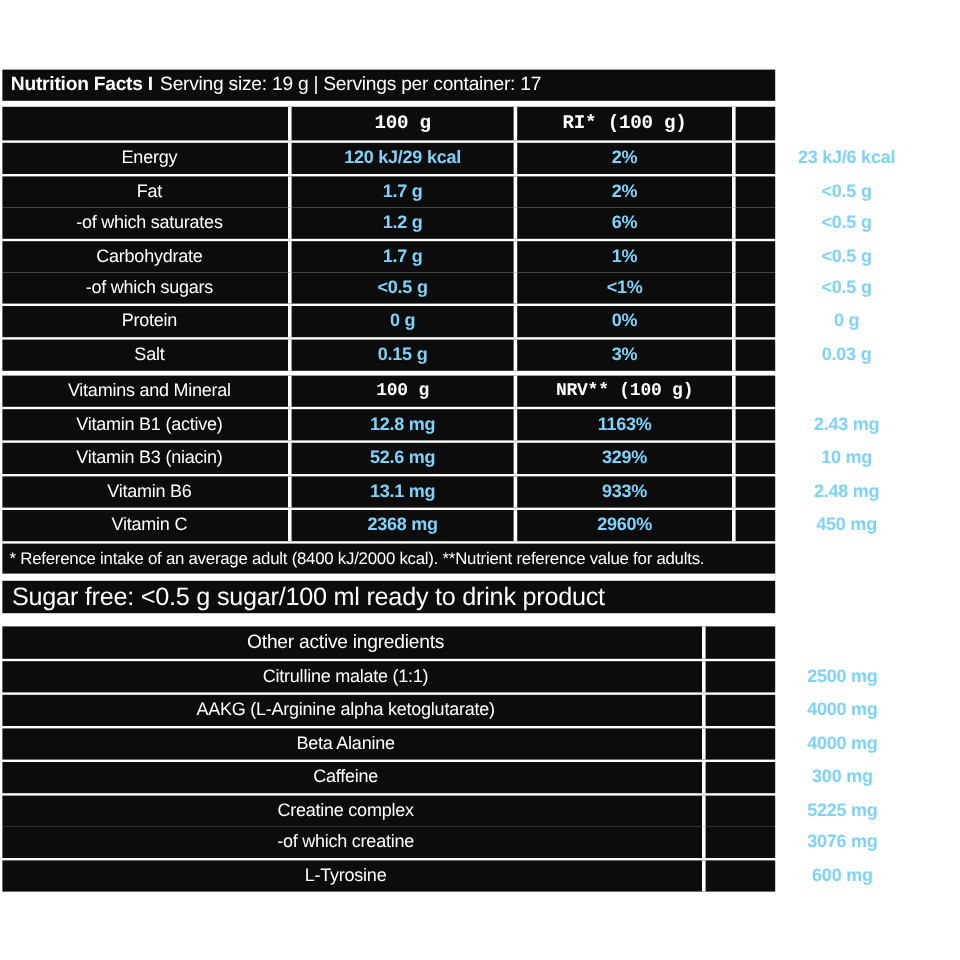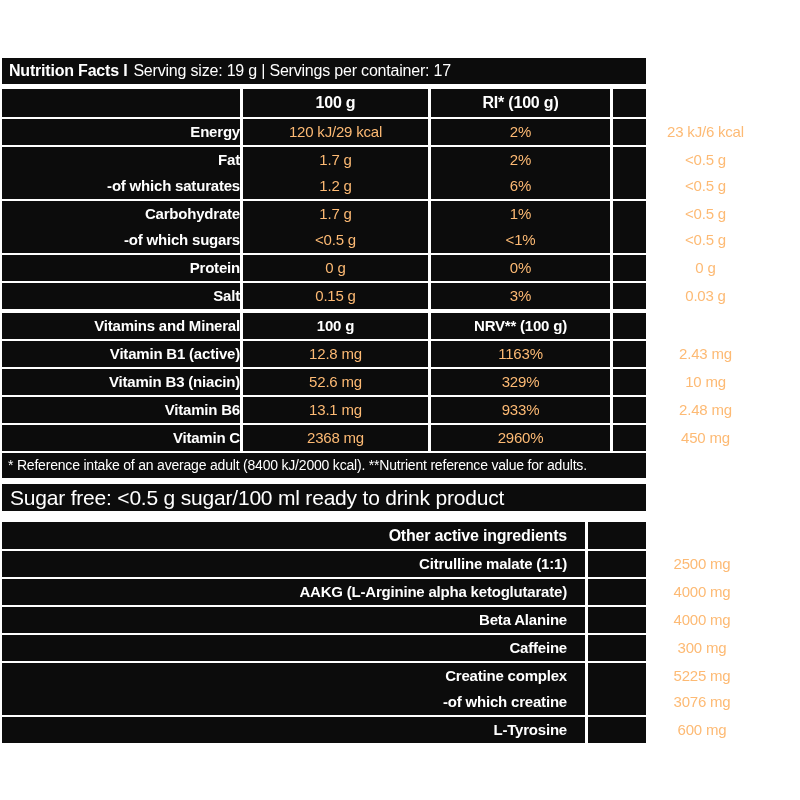--- a/index.html
+++ b/index.html
@@ -32,23 +32,23 @@
 
   .row { display: grid; background: #0c0c0c; }
   .t1 .row { grid-template-columns: 238px 188px 182px 188px; }
   .t2 .row { grid-template-columns: 565px 231px; gap: 18px; }
 
   .row .c {
     height: 26px; line-height: 26px;
     font-size: 15px; white-space: nowrap; overflow: hidden;
   }
   .row .c + .c { border-left: 3px solid #ffffff; }
-  .row .lbl { text-align: right; padding-left: 7px; font-weight: bold; }
-  .row .val { text-align: center; font-weight: normal; color: #fdba74; }
-  .row .hb  { font-weight: bold; color: #ffffff; }
+  .row .lbl { text-align: center; padding-left: 7px; font-weight: normal; }
+  .row .val { text-align: center; font-weight: bold; color: #7dd3fc; }
+  .row .hb  { font-weight: bold; color: #ffffff; font-family: Liberation Mono, monospace; }
 
   .header-row .c { height: 28px; line-height: 28px; font-size: 16px; }
 
   .footnote-row {
     height: 25px; line-height: 25px;
     font-size: 14px; font-weight: normal;
     padding-left: 6px; white-space: nowrap;
   }
 
   .sugar-band {

